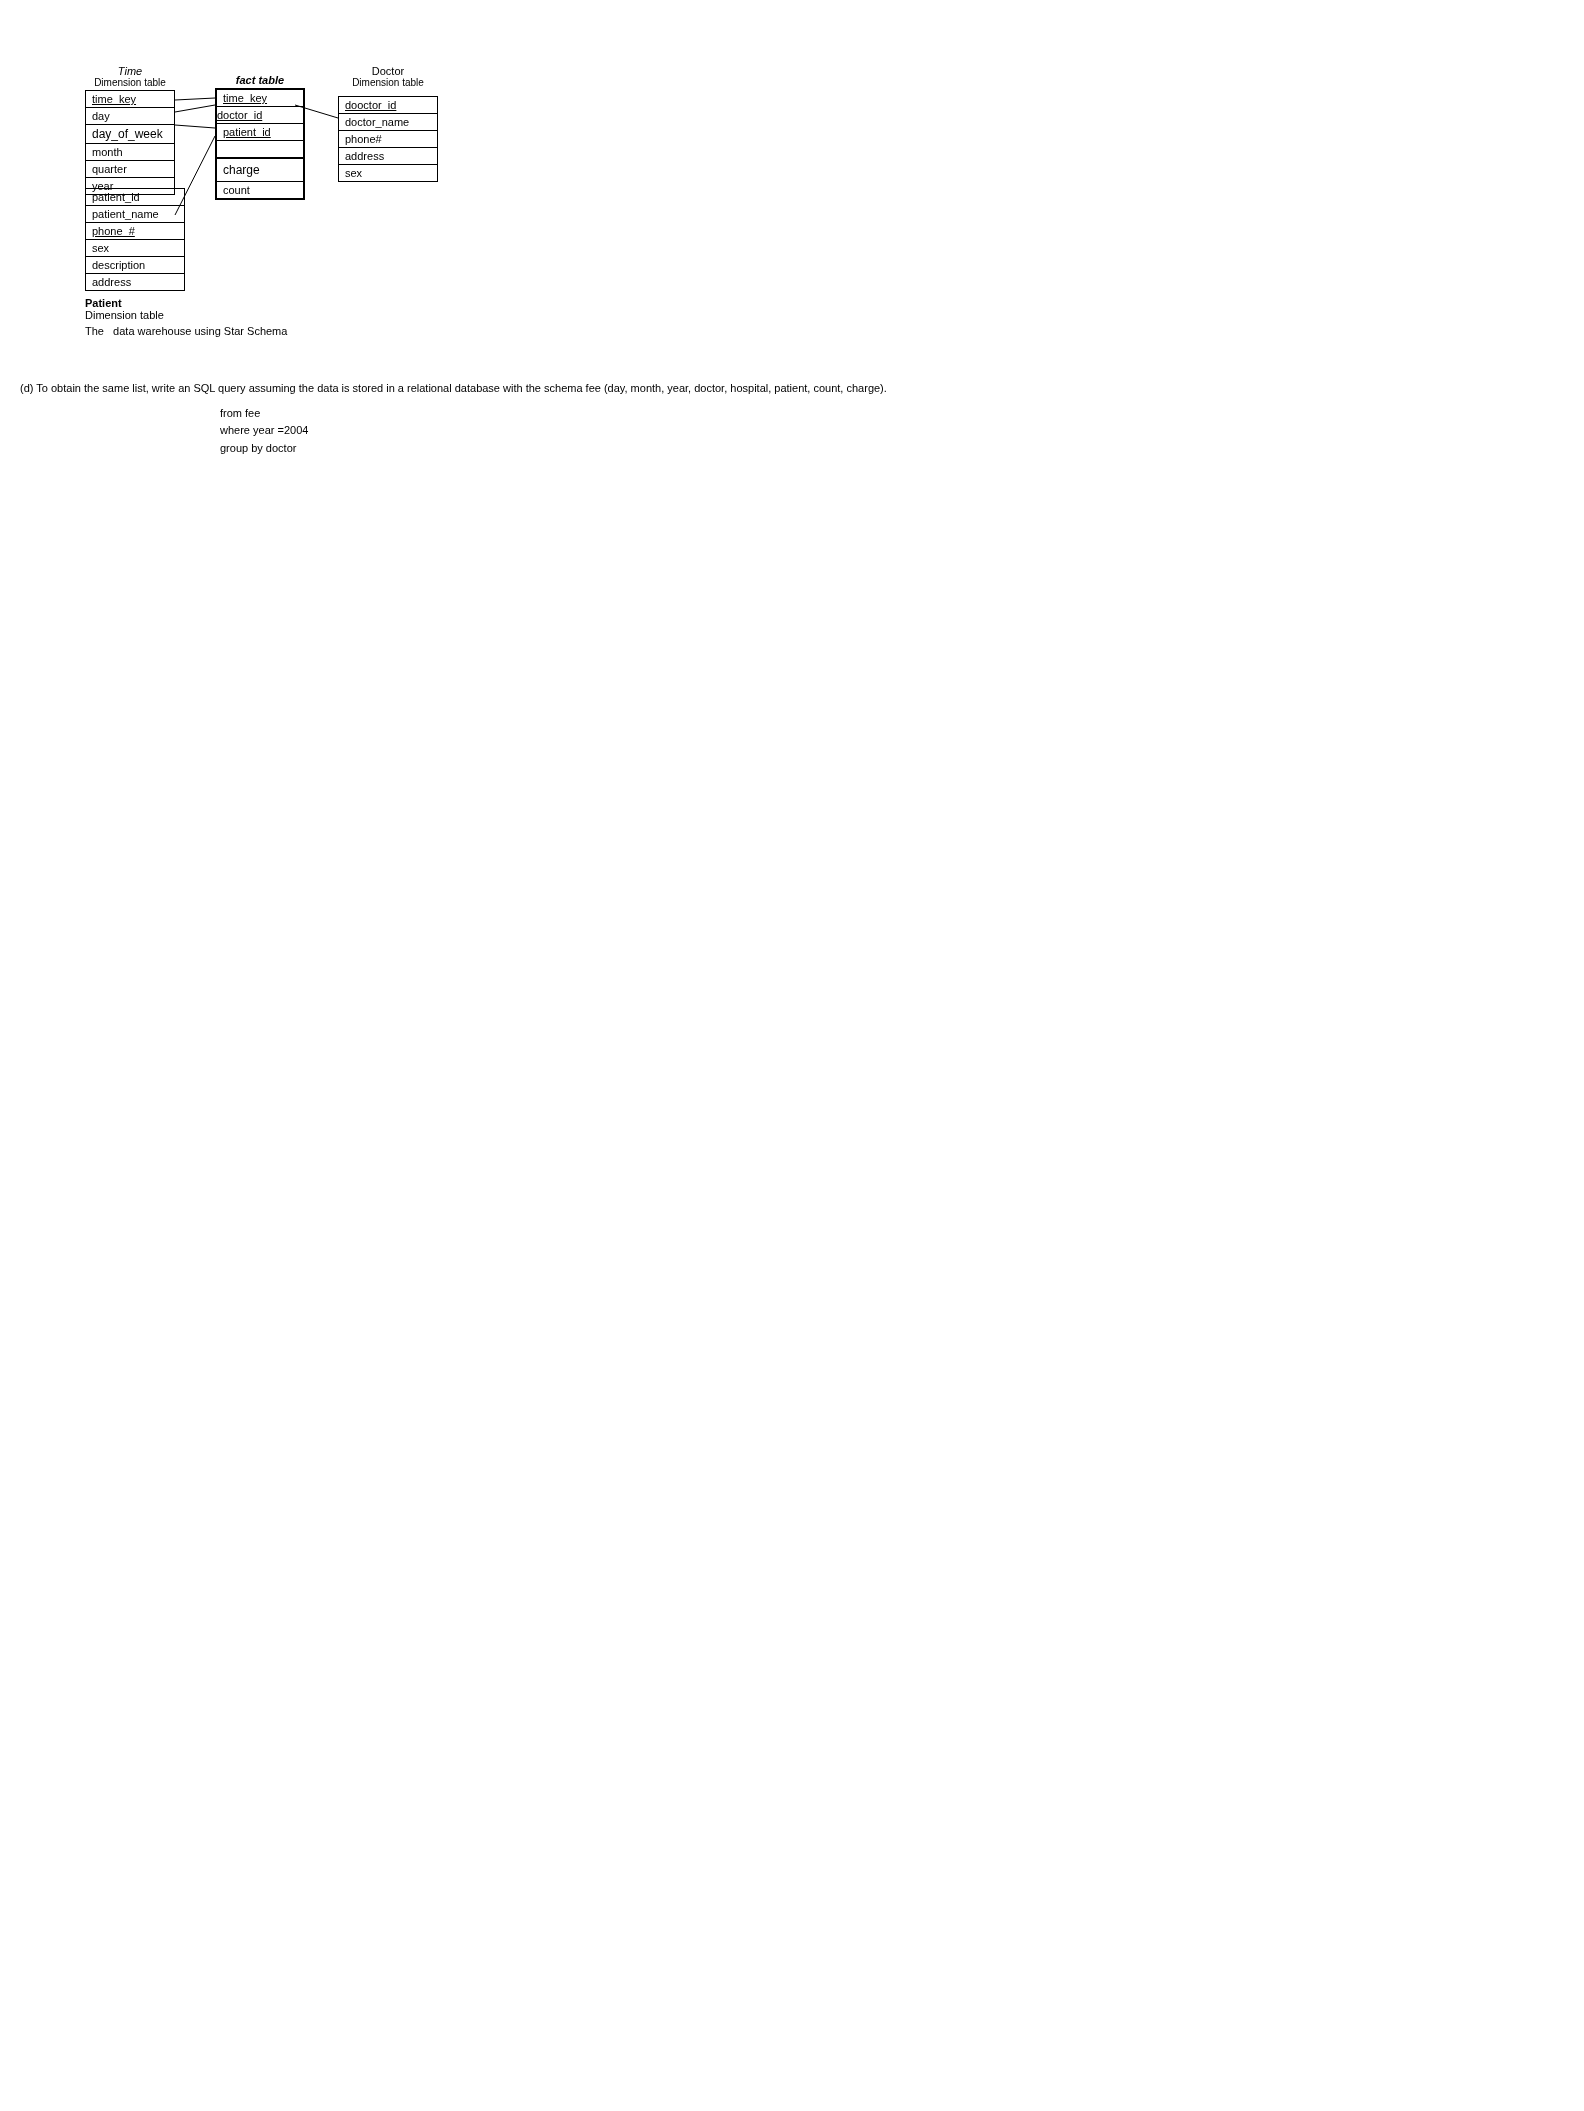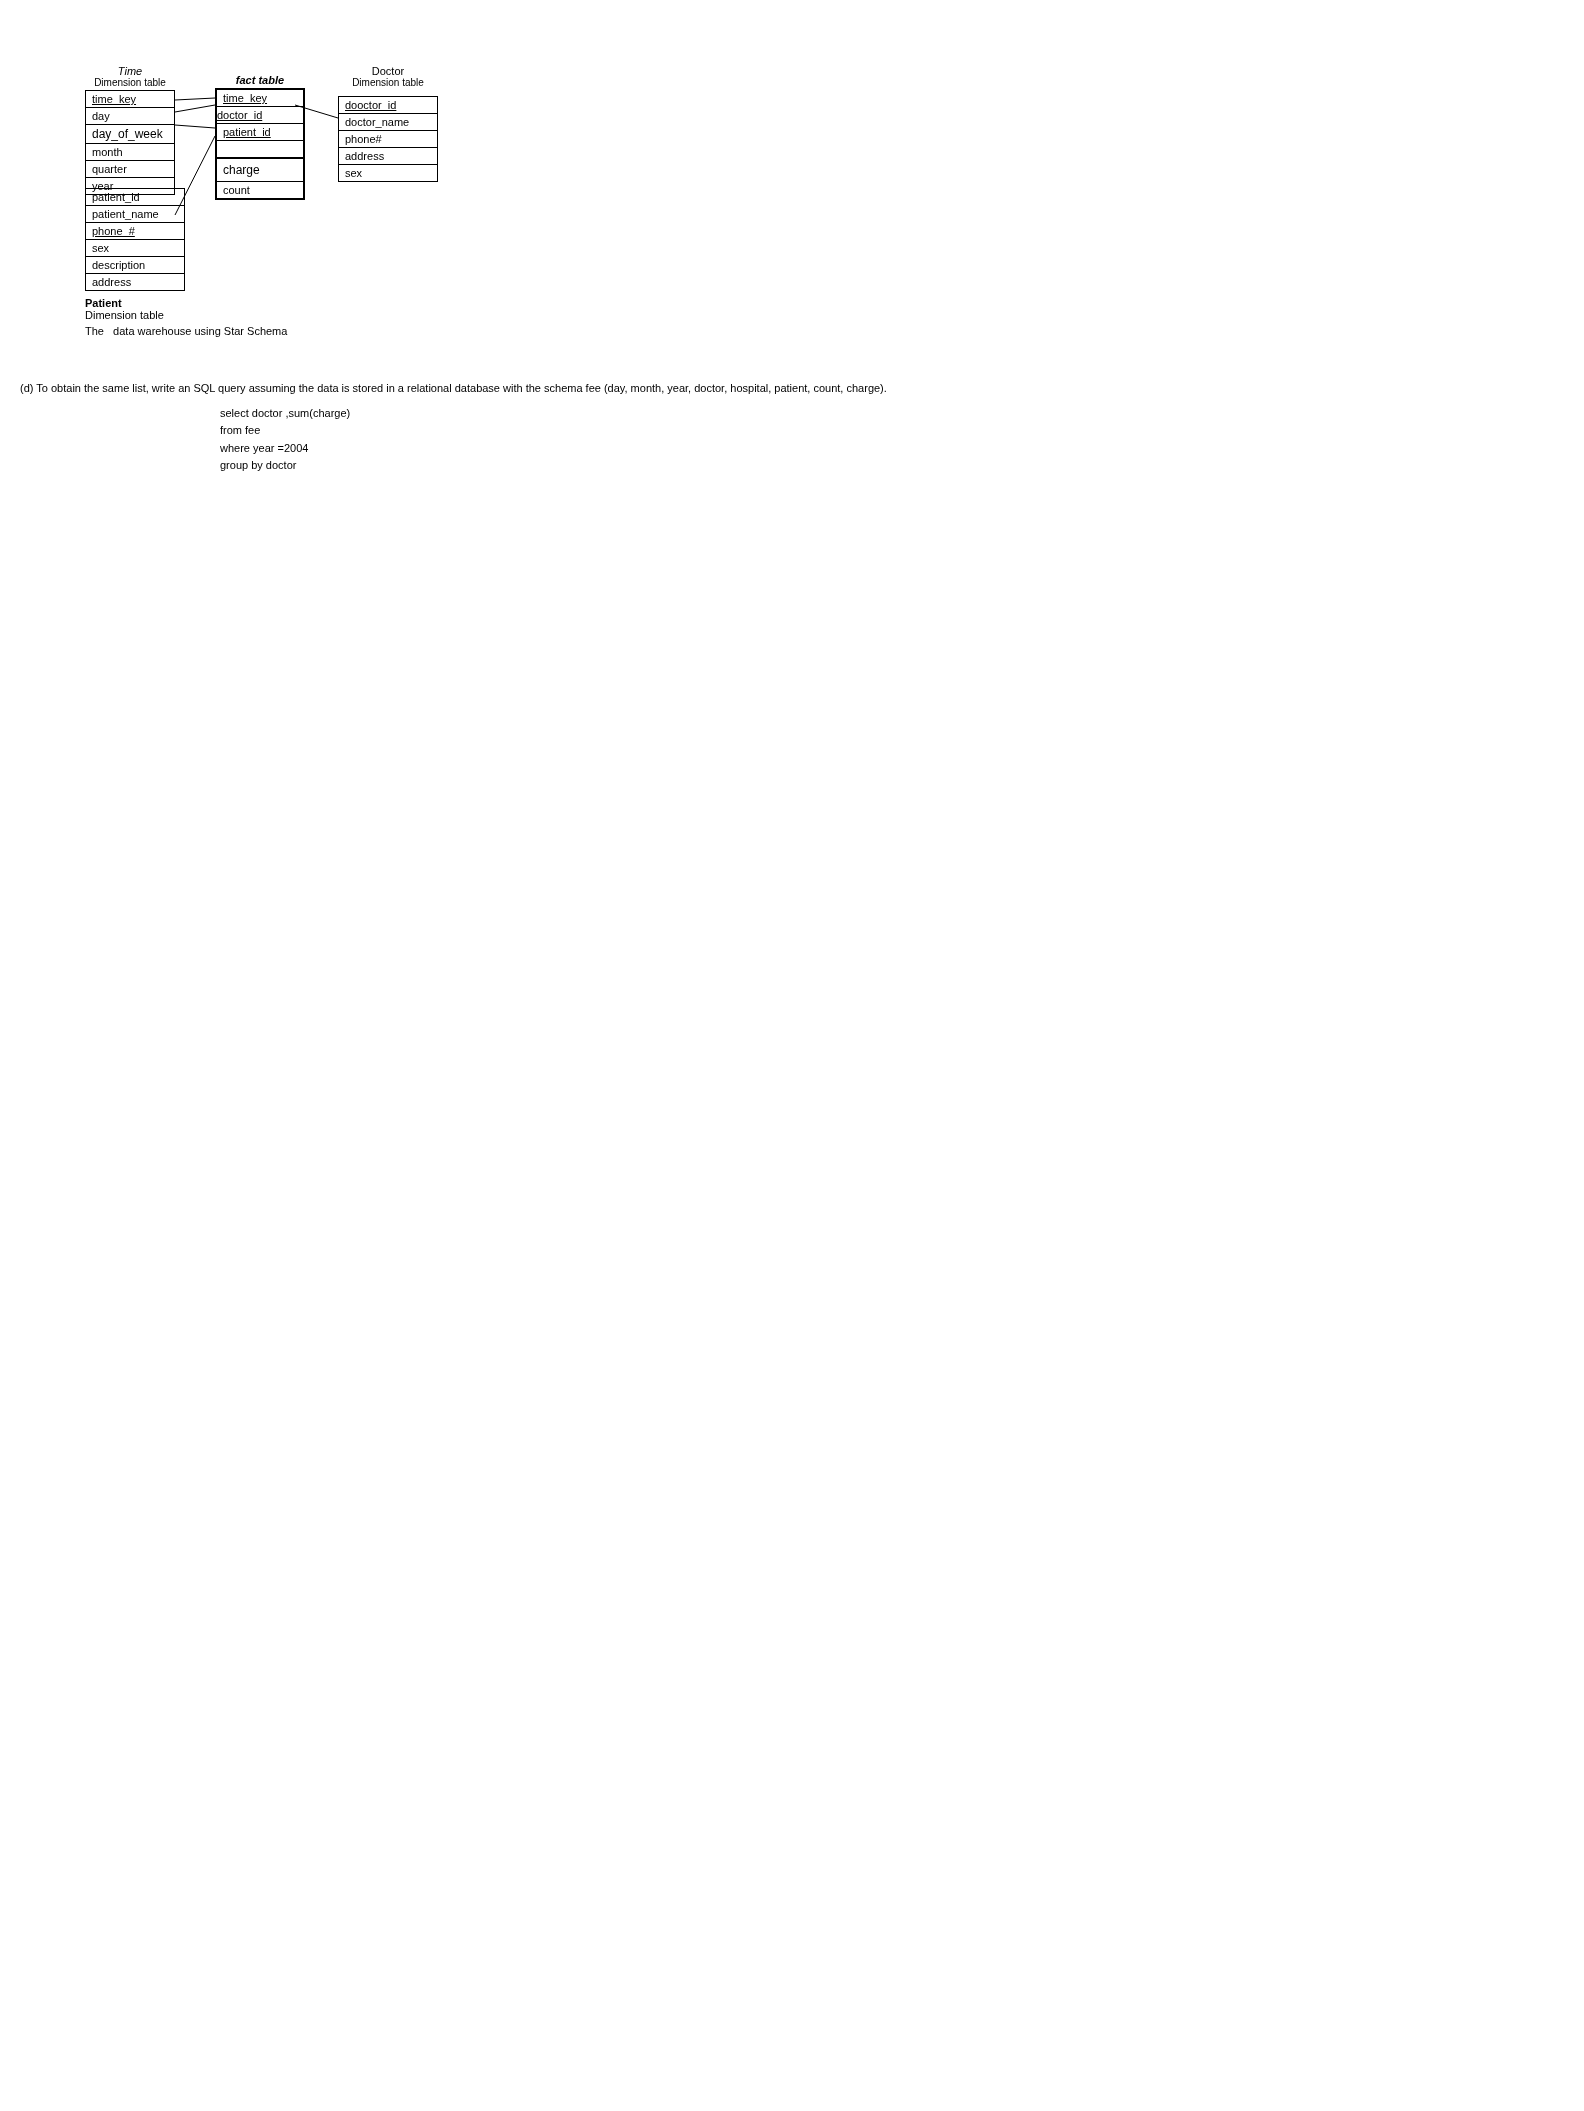--- a/index.html
+++ b/index.html
@@ -113,18 +113,17 @@
     <div style="font-size:11px; font-weight:bold; margin-top:6px;">Patient</div>
     <div style="font-size:11px;">Dimension table</div>
   </div>
 
   <div style="position:absolute; left:65px; top:295px; font-size:11px;">The &nbsp; data warehouse using Star Schema</div>
 </div>
 
 <div class="sql-section">
   <p style="font-size:11px; line-height:1.5; max-width:900px;">(d) To obtain the same list, write an SQL query assuming the data is stored in a relational database with the schema fee (day, month, year, doctor, hospital, patient, count, charge).</p>
   <div class="sql-block">
-    <div style="font-size:11px;">select doctor ,sum(charge)</div>
     <div style="font-size:11px;">from fee</div>
     <div style="font-size:11px;">where year =2004</div>
     <div style="font-size:11px;">group by doctor</div>
   </div>
 </div>
 
 </body></html>

